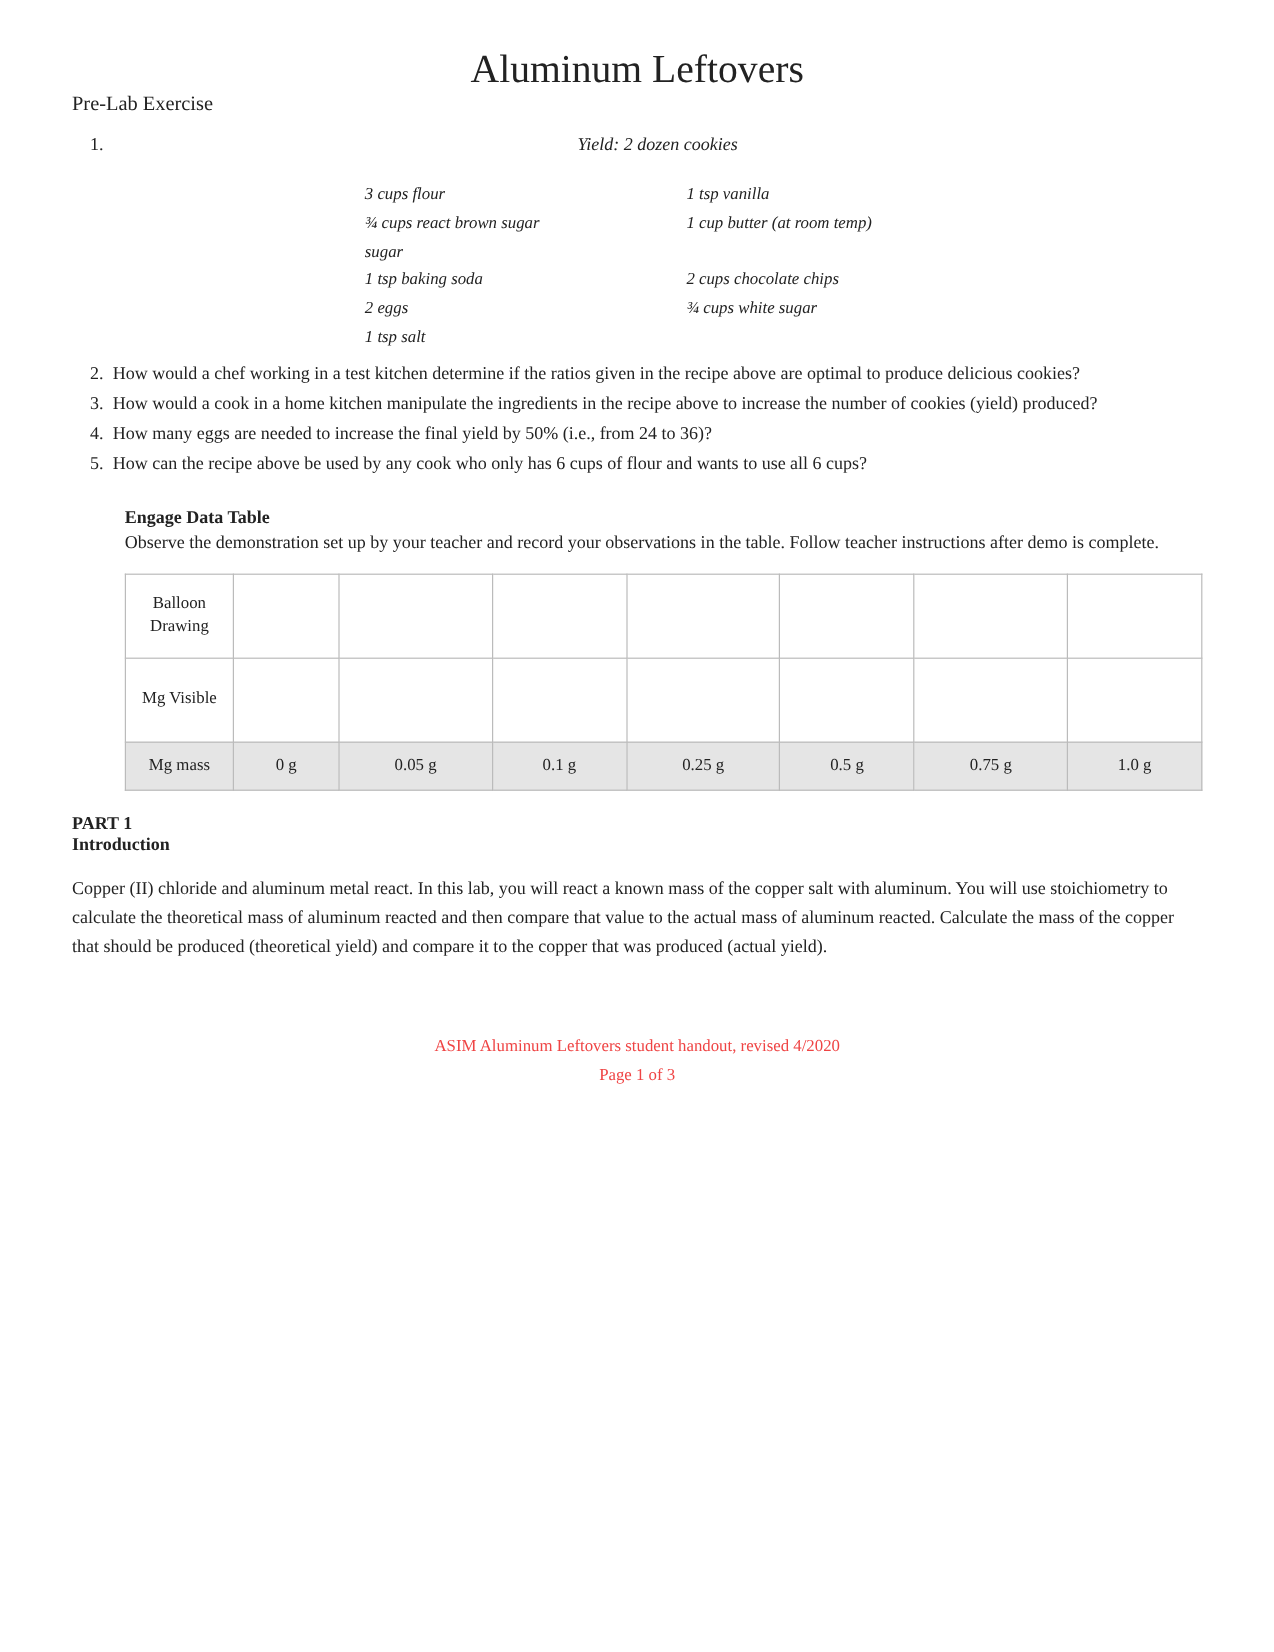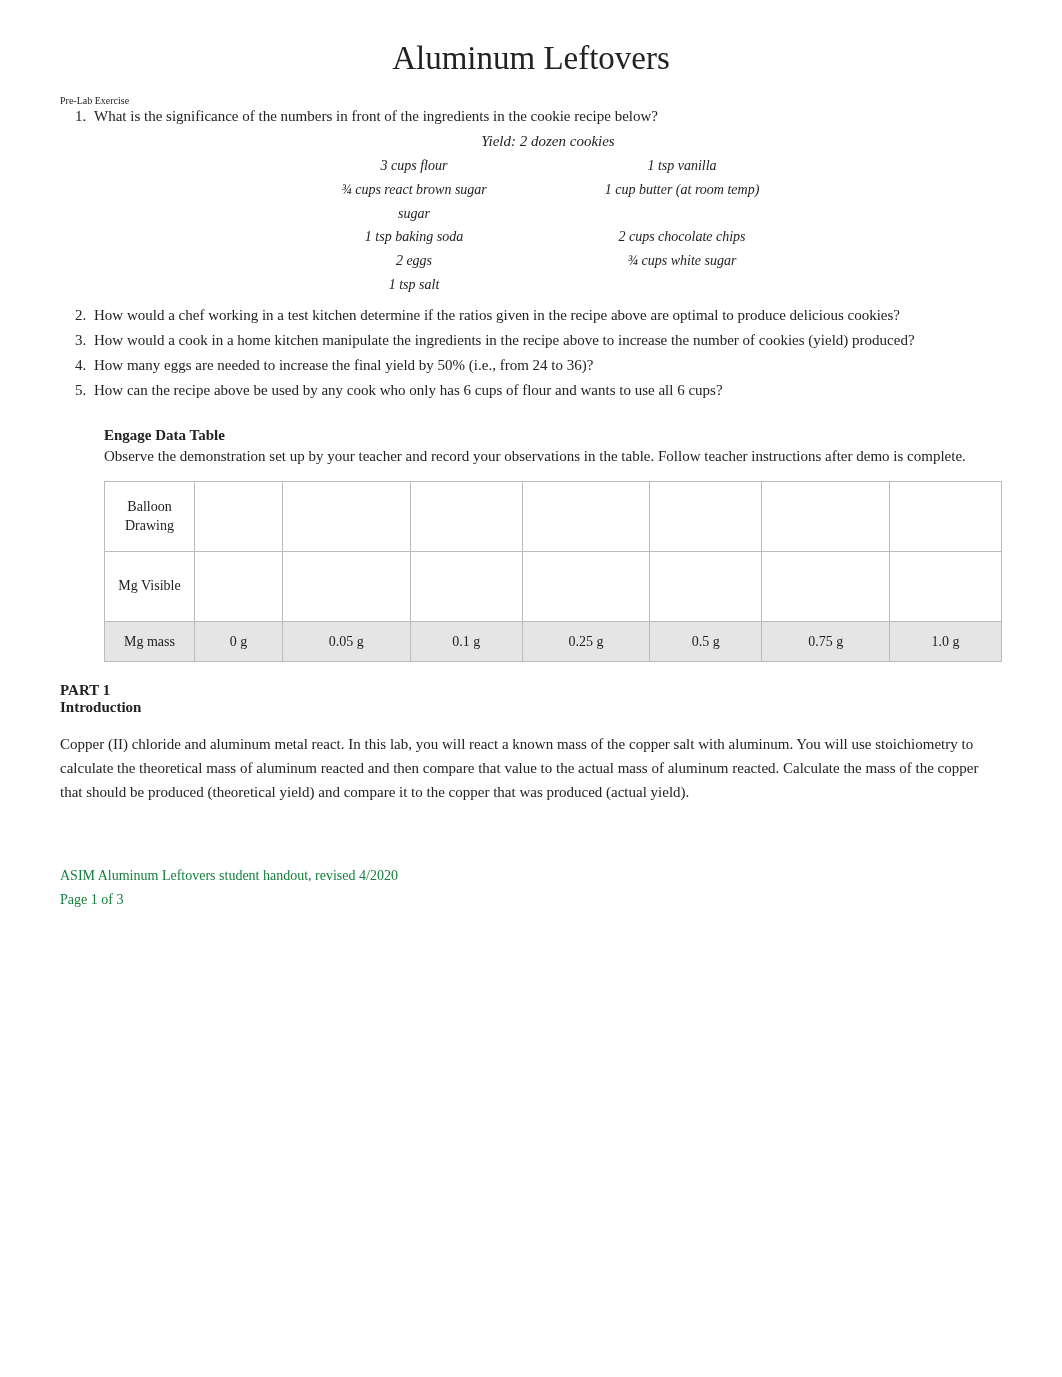--- a/index.html
+++ b/index.html
@@ -9,48 +9,47 @@
       background: #fff;
       color: #222;
       width: 1062px;
       min-height: 1377px;
       padding: 40px 60px 40px 60px;
     }
     h1 {
       text-align: center;
       font-size: 2.2em;
       font-weight: normal;
-      margin-bottom: 18px;
       font-family: Georgia, serif;
     }
     .pre-lab-label {
-      font-size: 10px;
-      margin-bottom: 2px;
+      font-size: 17px;
+      margin-bottom: 16px;
     }
     ol {
       margin-left: 30px;
       margin-bottom: 10px;
     }
     ol li {
       margin-bottom: 8px;
       padding-left: 4px;
     }
     .recipe-container {
       text-align: center;
       margin: 8px 0 10px 0;
       font-style: italic;
     }
     .recipe-title {
       font-size: 15px;
     }
     .recipe-grid {
       display: inline-grid;
       grid-template-columns: 220px 220px;
-      text-align: center;
-      margin: 4px auto 0 auto;
+      text-align: left;
+      margin: 21px auto 0 auto;
       gap: 0 48px;
     }
     .recipe-grid span {
       display: block;
       font-size: 14px;
       line-height: 1.7;
     }
     .engage-section {
       margin-top: 28px;
       margin-left: 44px;
@@ -108,36 +107,36 @@
       font-size: 15px;
       margin-bottom: 4px;
     }
     .part1-text {
       font-size: 15px;
       line-height: 1.6;
       margin-bottom: 10px;
       margin-top: 16px;
     }
     .footer {
+      text-align: center;
       margin-top: 60px;
       font-size: 14px;
-      color: #15803d;
+      color: #ef4444;
       line-height: 1.7;
     }
   </style>
 </head>
 <body>
 
 <h1>Aluminum Leftovers</h1>
 
 <div class="pre-lab-label">Pre-Lab Exercise</div>
 
 <ol>
   <li>
-    <span>What is the significance of the numbers in front of the ingredients in the cookie recipe below?</span>
     <div class="recipe-container">
       <div class="recipe-title">Yield: 2 dozen cookies</div>
       <div class="recipe-grid">
         <div>
           <span>3 cups flour</span>
           <span>¾ cups react brown sugar</span>
           <span>sugar</span>
           <span>1 tsp baking soda</span>
           <span>2 eggs</span>
           <span>1 tsp salt</span>

